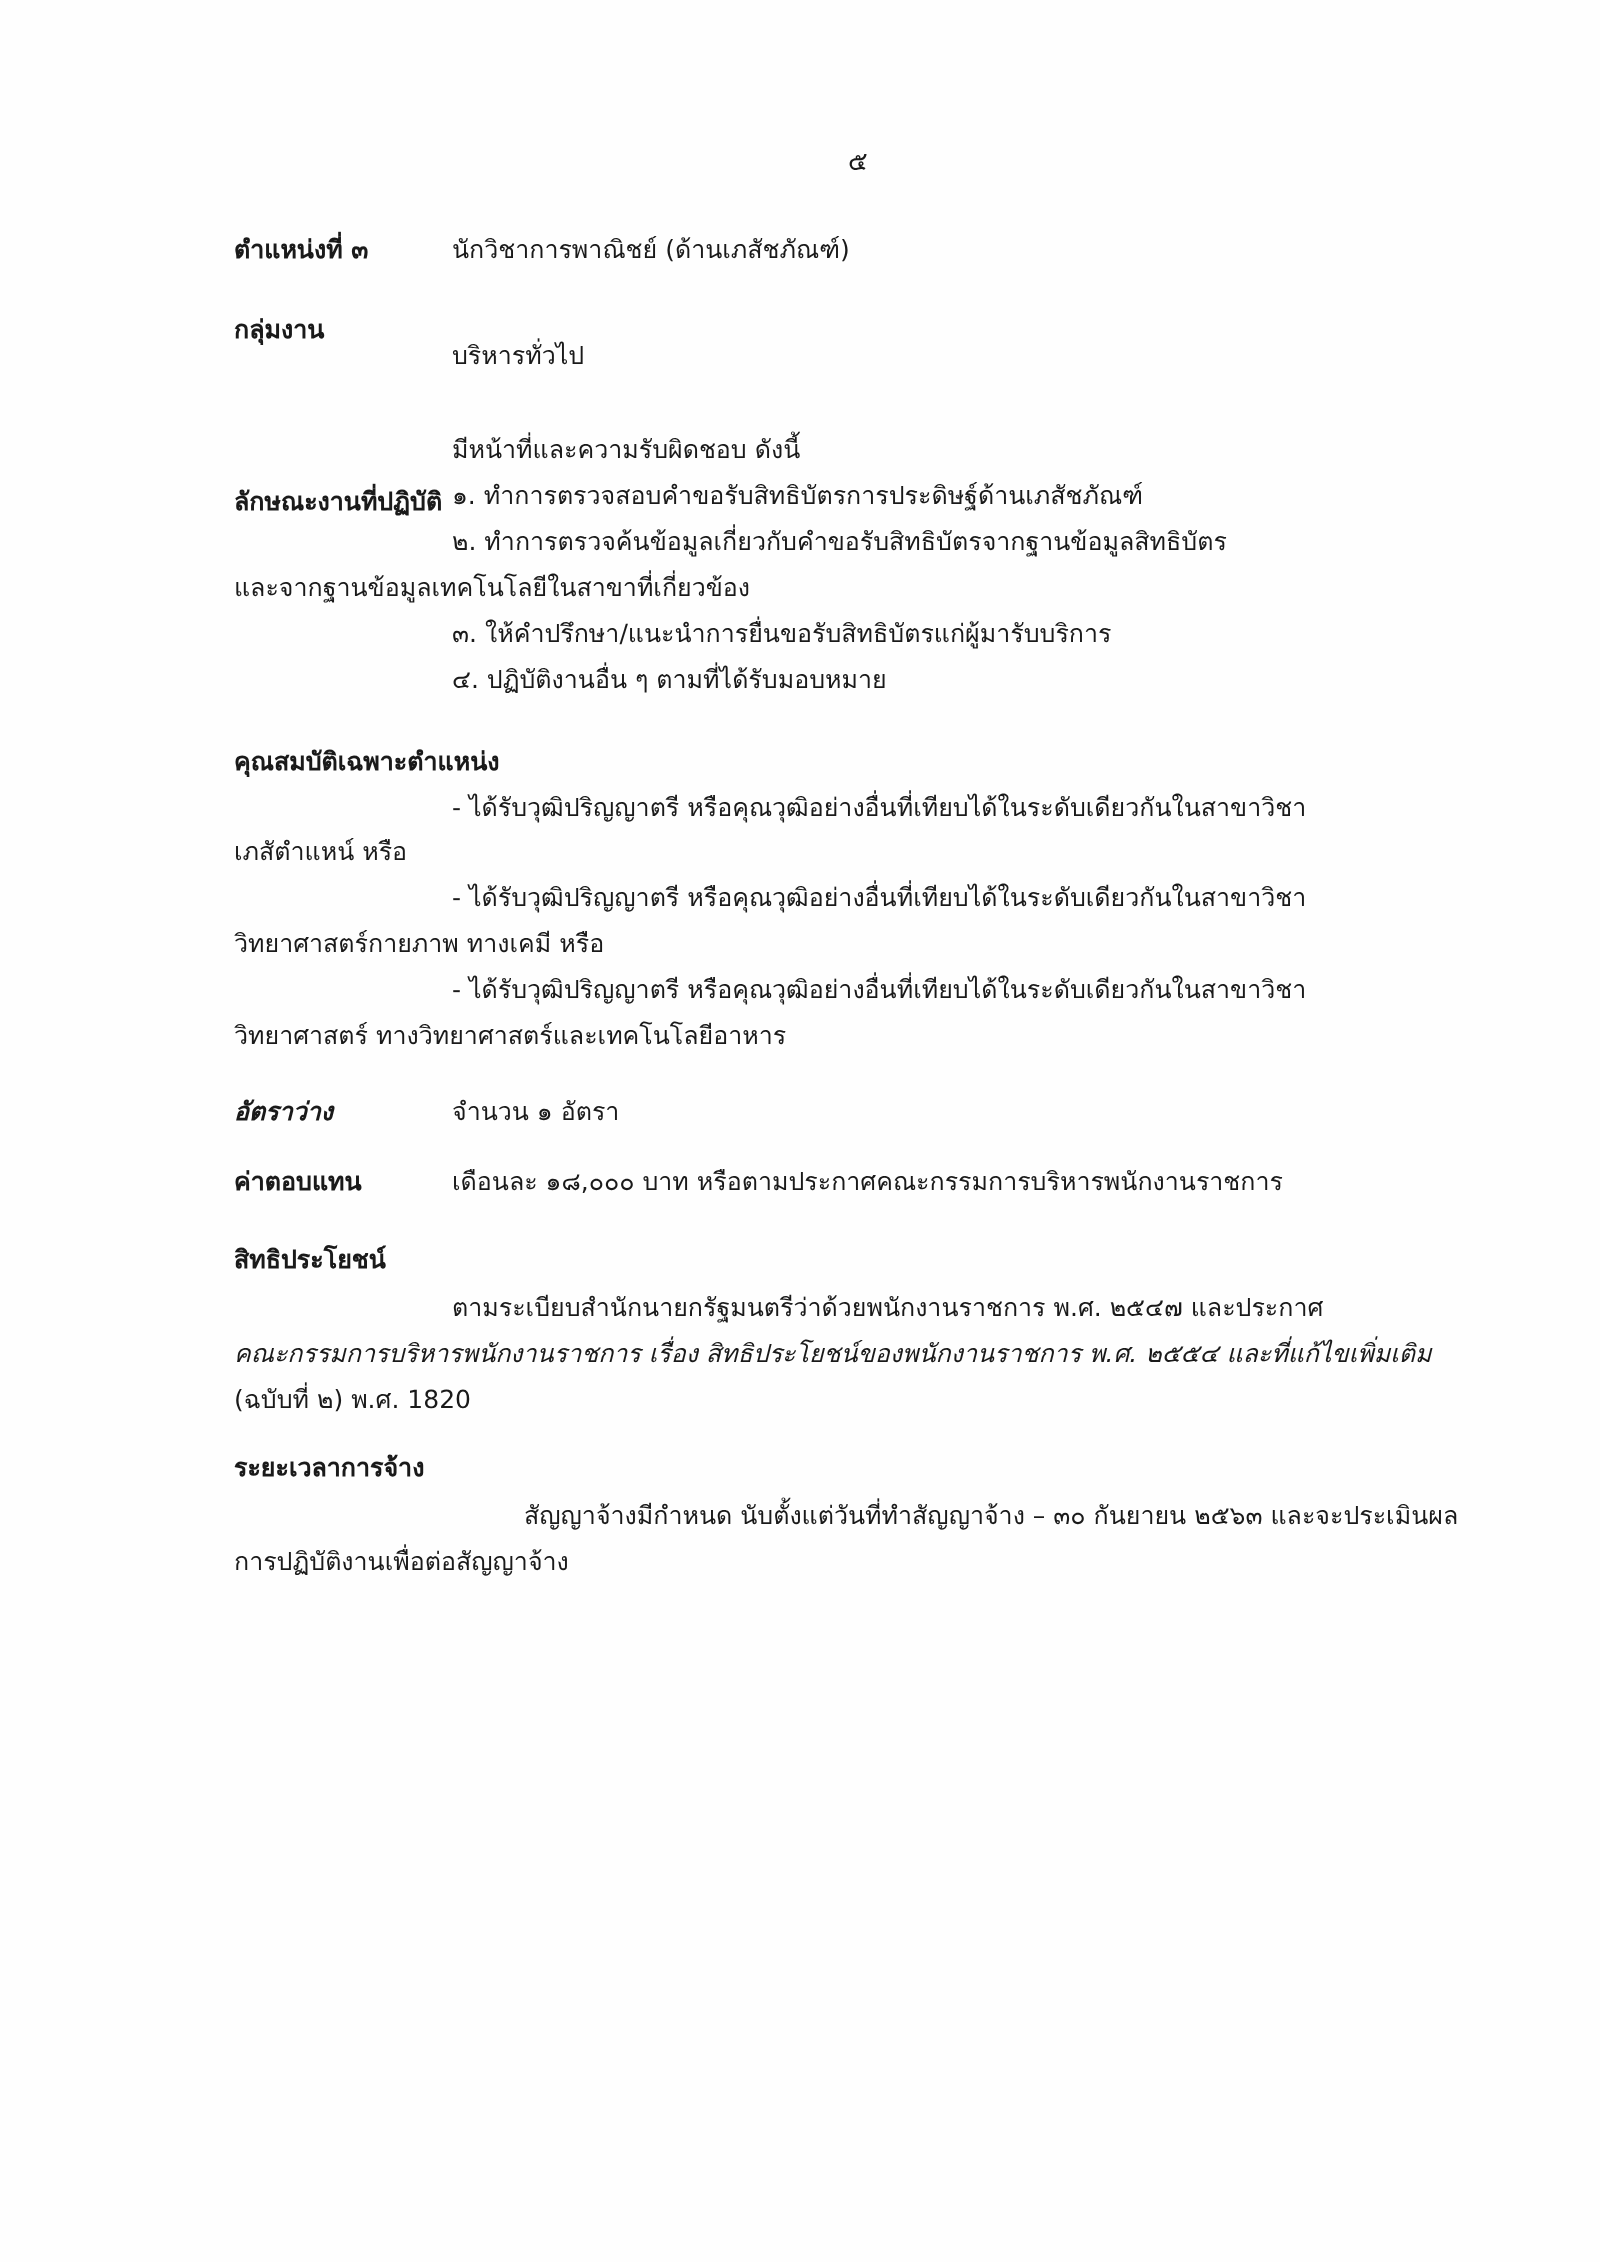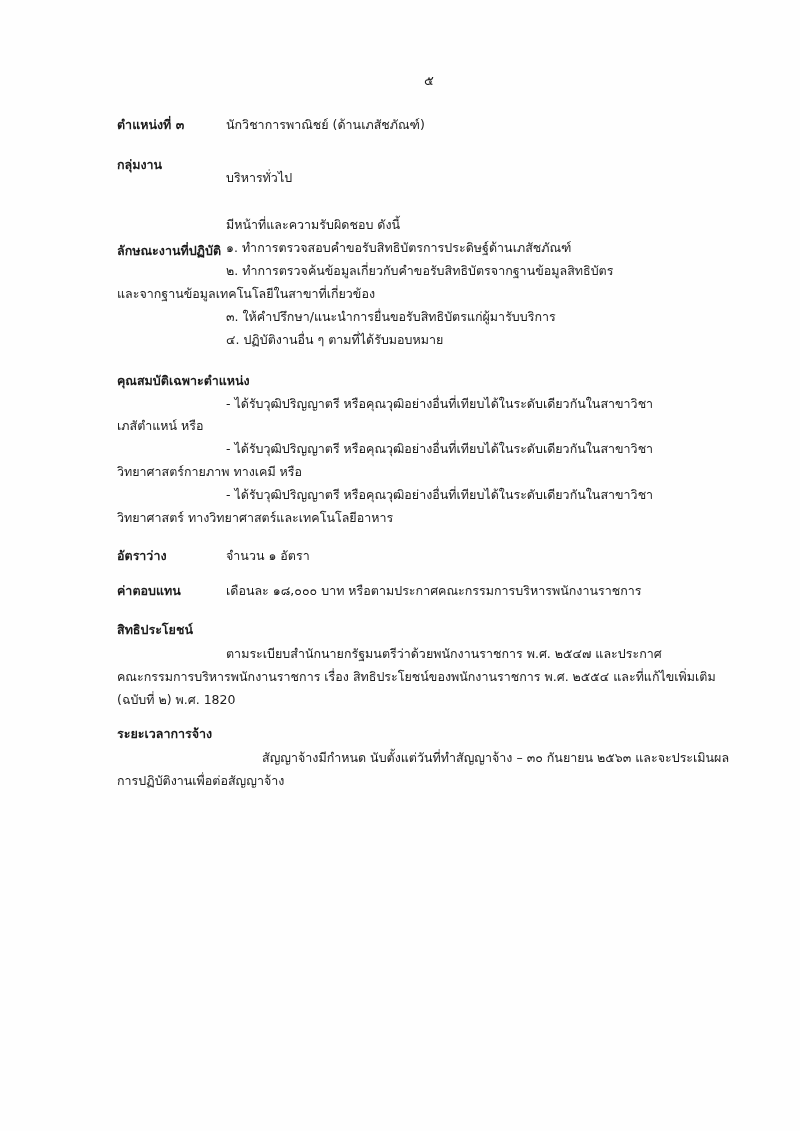--- a/index.html
+++ b/index.html
@@ -61,28 +61,28 @@
   <div class="line indent" style="top:332px;">๔. ปฏิบัติงานอื่น ๆ ตามที่ได้รับมอบหมาย</div>
 
   <div class="line bold body-col" style="top:373px;">คุณสมบัติเฉพาะตำแหน่ง</div>
   <div class="line indent" style="top:396px;">- ได้รับวุฒิปริญญาตรี หรือคุณวุฒิอย่างอื่นที่เทียบได้ในระดับเดียวกันในสาขาวิชา</div>
   <div class="line body-col" style="top:418px;">เภสัตำแหน์ หรือ</div>
   <div class="line indent" style="top:441px;">- ได้รับวุฒิปริญญาตรี หรือคุณวุฒิอย่างอื่นที่เทียบได้ในระดับเดียวกันในสาขาวิชา</div>
   <div class="line body-col" style="top:464px;">วิทยาศาสตร์กายภาพ ทางเคมี หรือ</div>
   <div class="line indent" style="top:487px;">- ได้รับวุฒิปริญญาตรี หรือคุณวุฒิอย่างอื่นที่เทียบได้ในระดับเดียวกันในสาขาวิชา</div>
   <div class="line body-col" style="top:510px;">วิทยาศาสตร์ ทางวิทยาศาสตร์และเทคโนโลยีอาหาร</div>
 
-  <div class="line bold label-col" style="top:548px;">อัตราว่าง</div>
+  <div class="line bold label-col" style="top:548px;font-style:italic;">อัตราว่าง</div>
   <div class="line value-col" style="top:548px;">จำนวน ๑ อัตรา</div>
 
   <div class="line bold label-col" style="top:583px;">ค่าตอบแทน</div>
   <div class="line value-col" style="top:583px;">เดือนละ ๑๘,๐๐๐ บาท หรือตามประกาศคณะกรรมการบริหารพนักงานราชการ</div>
 
   <div class="line bold body-col" style="top:622px;">สิทธิประโยชน์</div>
   <div class="line indent" style="top:646px;">ตามระเบียบสำนักนายกรัฐมนตรีว่าด้วยพนักงานราชการ พ.ศ. ๒๕๔๗ และประกาศ</div>
-  <div class="line body-col" style="top:669px;">คณะกรรมการบริหารพนักงานราชการ เรื่อง สิทธิประโยชน์ของพนักงานราชการ พ.ศ. ๒๕๕๔ และที่แก้ไขเพิ่มเติม</div>
+  <div class="line body-col" style="top:669px;font-style:italic;">คณะกรรมการบริหารพนักงานราชการ เรื่อง สิทธิประโยชน์ของพนักงานราชการ พ.ศ. ๒๕๕๔ และที่แก้ไขเพิ่มเติม</div>
   <div class="line body-col" style="top:692px;">(ฉบับที่ ๒) พ.ศ. 1820</div>
 
   <div class="line bold body-col" style="top:726px;font-family:Liberation Serif, serif;">ระยะเวลาการจ้าง</div>
   <div class="line indent" style="top:750px;margin-left:36px;">สัญญาจ้างมีกำหนด นับตั้งแต่วันที่ทำสัญญาจ้าง – ๓๐ กันยายน ๒๕๖๓ และจะประเมินผล</div>
   <div class="line body-col" style="top:773px;">การปฏิบัติงานเพื่อต่อสัญญาจ้าง</div>
 
 </div>
 
 </body></html>

